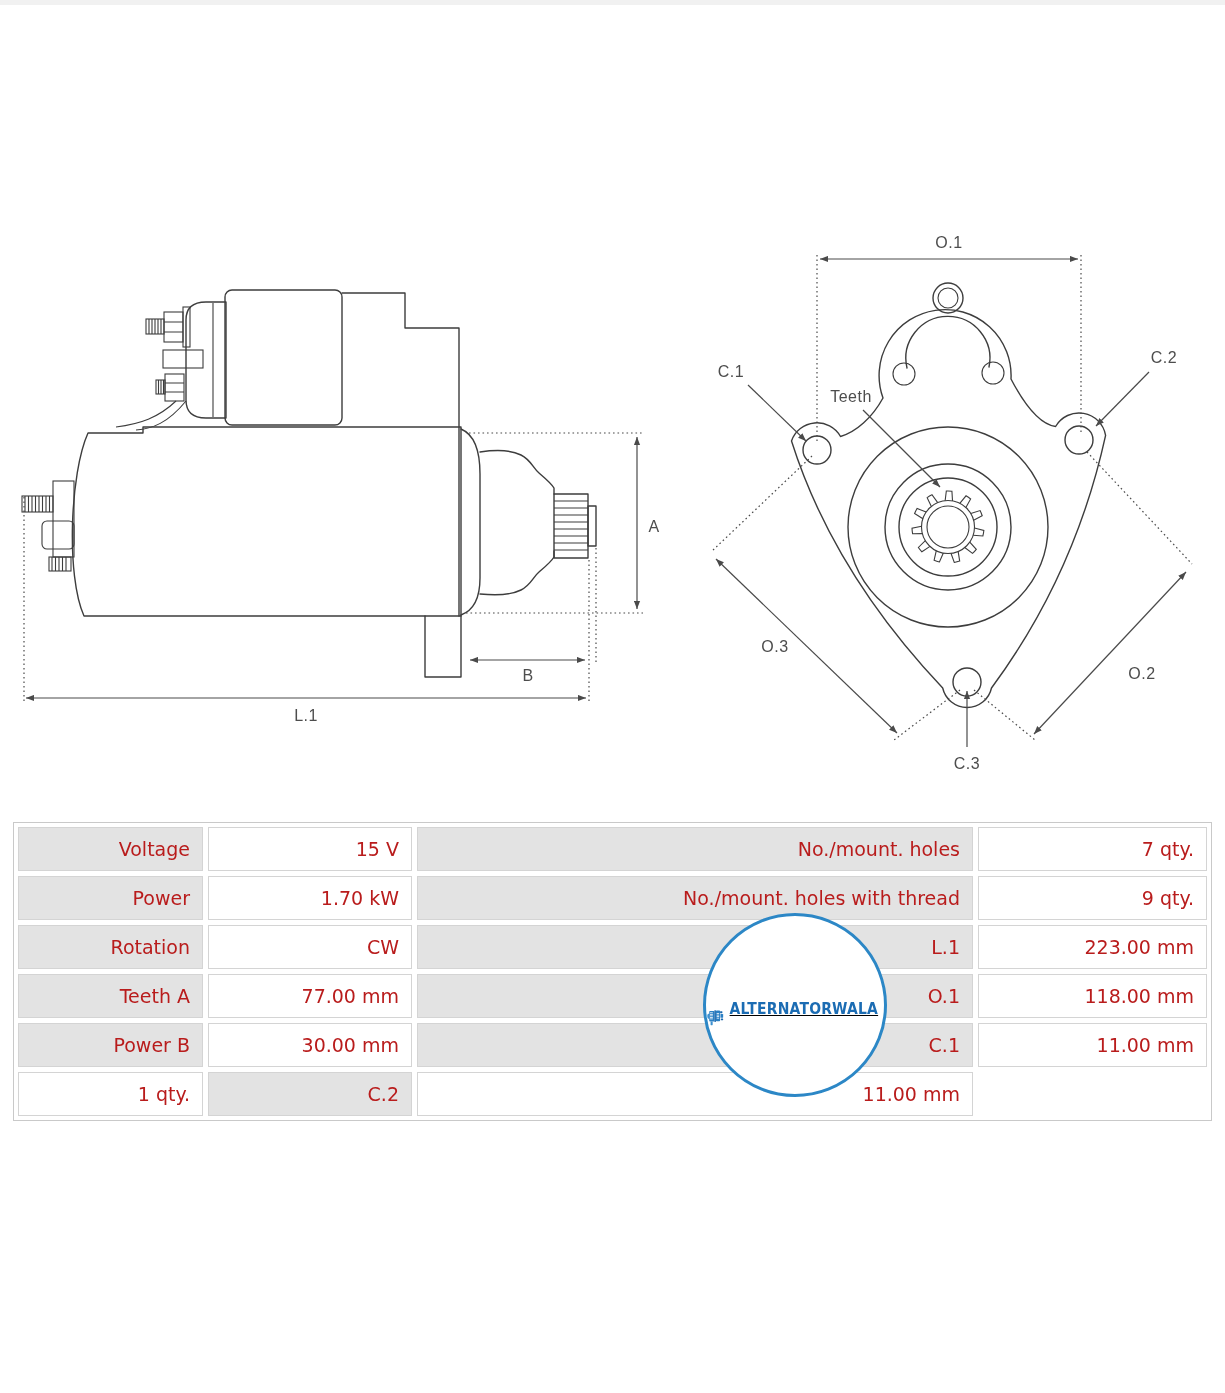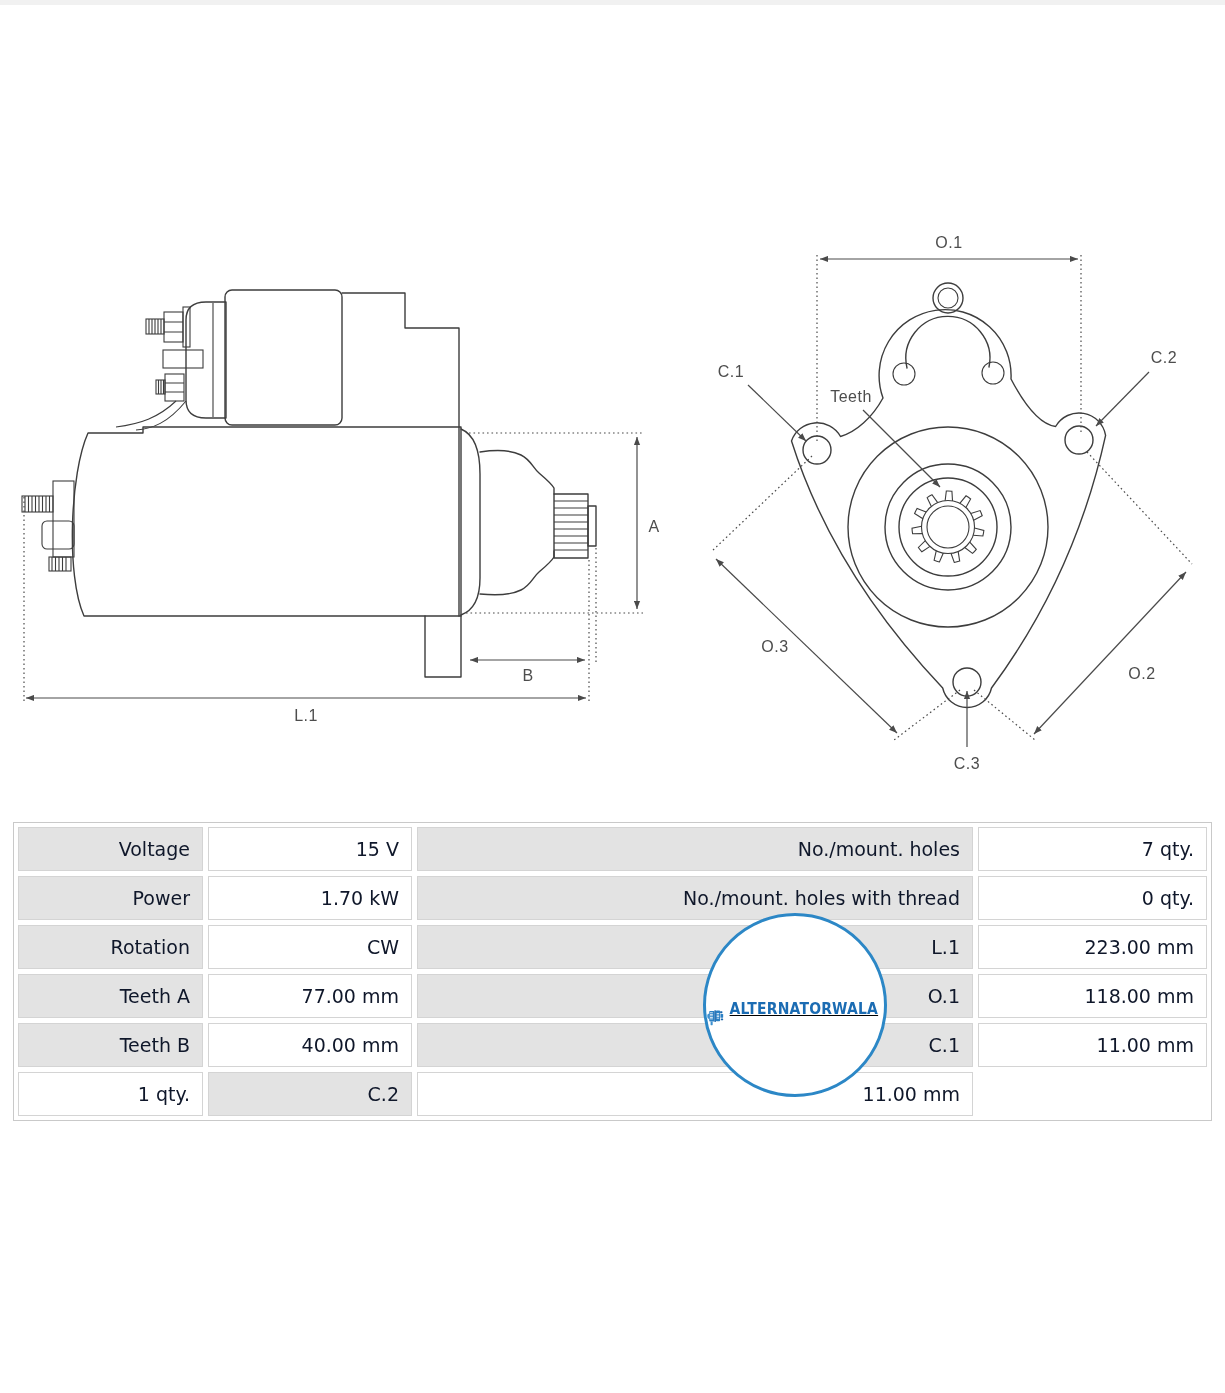--- a/index.html
+++ b/index.html
@@ -14,21 +14,21 @@
   .dim{fill:none;stroke:#4a4a4a;stroke-width:1.2;}
   .dot{fill:none;stroke:#4a4a4a;stroke-width:1.2;stroke-dasharray:1.6 2.9;}
   .dlabel{fill:#4d4d4d;font-family:"Liberation Sans",sans-serif;font-size:16px;letter-spacing:.5px;}
 
   
   #spec-table{position:absolute;left:13px;top:822px;width:1199px;box-sizing:border-box;
       border:1px solid #c9c9c9;background:#ffffff;padding:4px;
       display:grid;grid-template-columns:185px 204px 556px 1fr;gap:5px;}
   .cell{height:44px;box-sizing:border-box;border:1px solid #d4d4d4;
       display:flex;align-items:center;justify-content:flex-end;
-      padding:0 12px;font-size:19px;color:#0f172a;white-space:nowrap;}
+      padding:0 12px;font-size:19px;color:#b91c1c;white-space:nowrap;}
   .lab{background:#e3e3e3;}
   .val{background:#ffffff;}
 
   
   #brand-logo{position:absolute;left:703px;top:913px;width:184px;height:184px;
       box-sizing:border-box;border:3px solid #2c87c6;border-radius:50%;background:#ffffff;
       z-index:5;display:flex;flex-direction:row;align-items:center;text-decoration:underline;}
   #logo-text{margin-top:7px;font-weight:bold;font-size:15px;color:#1b6cb3;
       letter-spacing:.2px;transform:scaleX(.93);font-family:"DejaVu Sans",sans-serif;}
 </style>
@@ -202,34 +202,34 @@
 
   <div id="spec-table">
     <div class="cell lab">Voltage</div>
     <div class="cell val">15 V</div>
     <div class="cell lab">No./mount. holes</div>
     <div class="cell val">7 qty.</div>
 
     <div class="cell lab">Power</div>
     <div class="cell val">1.70 kW</div>
     <div class="cell lab">No./mount. holes with thread</div>
-    <div class="cell val">0 qty.</div>
+    <div class="cell val">9 qty.</div>
 
     <div class="cell lab">Rotation</div>
     <div class="cell val">CW</div>
     <div class="cell lab">L.1</div>
     <div class="cell val">223.00 mm</div>
 
     <div class="cell lab">Teeth A</div>
     <div class="cell val">77.00 mm</div>
     <div class="cell lab">O.1</div>
     <div class="cell val">118.00 mm</div>
 
-    <div class="cell lab">Teeth B</div>
-    <div class="cell val">40.00 mm</div>
+    <div class="cell lab">Power B</div>
+    <div class="cell val">30.00 mm</div>
     <div class="cell lab">C.1</div>
     <div class="cell val">11.00 mm</div>
 
     <div class="cell val">1 qty.</div>
     <div class="cell lab">C.2</div>
     <div class="cell val">11.00 mm</div>
   </div>
 
   <div id="brand-logo">
     <svg width="96" height="88" viewBox="0 0 96 88" style="margin-top:24px">

